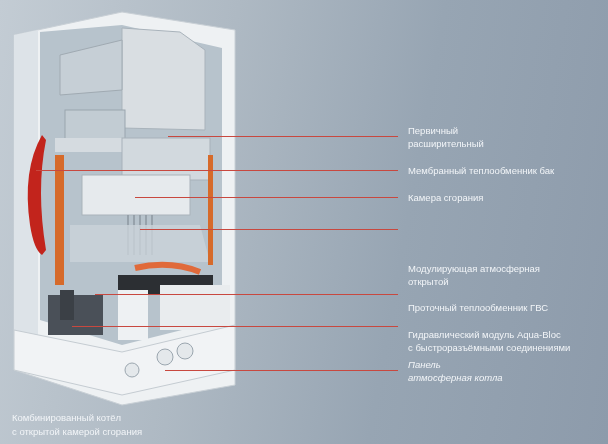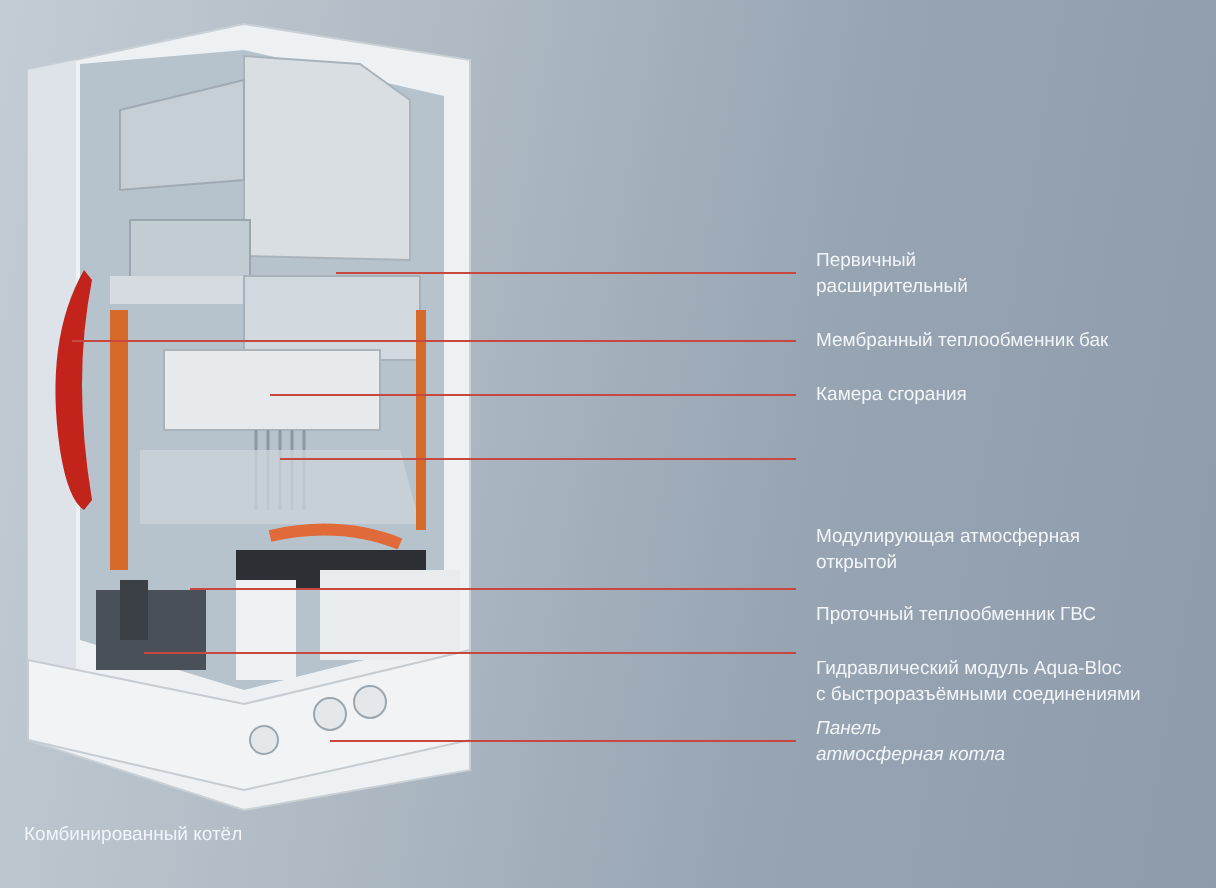--- a/index.html
+++ b/index.html
@@ -90,14 +90,15 @@
     <div>Гидравлический модуль Aqua-Bloc</div>
     <div>с быстроразъёмными соединениями</div>
   </div>
   <div class="label" style="top:358px;font-style:italic;">
     <div>Панель</div>
     <div>атмосферная котла</div>
   </div>
 
   <div class="caption">
     <div>Комбинированный котёл</div>
+    <div>с открытой камерой сгорания</div>
   </div>
 </div>
 
 </body></html>

